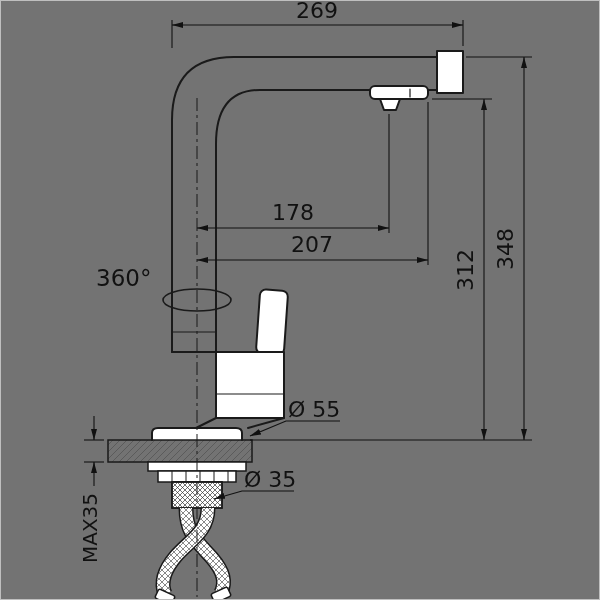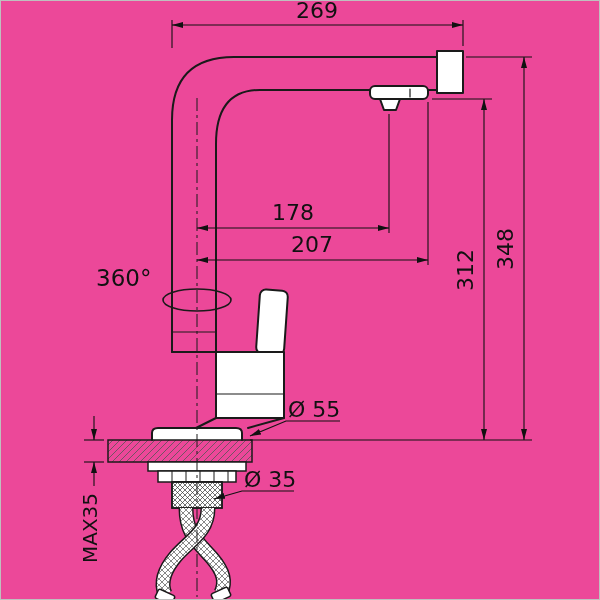--- a/index.html
+++ b/index.html
@@ -1,16 +1,16 @@
 <!DOCTYPE html>
 <html><head>
 <meta charset="utf-8">
 <style>
   html,body{margin:0;padding:0;background:#ffffff;width:600px;height:600px;overflow:hidden;}
-  .stage{position:relative;width:600px;height:600px;background:#ec4899;font-family:"DejaVu Sans","Liberation Sans",sans-serif;text-align:right;}
+  .stage{position:relative;width:600px;height:600px;background:#737373;font-family:"DejaVu Sans","Liberation Sans",sans-serif;text-align:right;}
   .frame{position:absolute;inset:0;border:1px solid #bfbfbf;pointer-events:none;}
   svg{display:block;}
   text{fill:#111;font-family:"DejaVu Sans","Liberation Sans",sans-serif;}
   .dim-text{font-size:22px;}
   .dim-text-small{font-size:20px;}
 </style>
 </head>
 <body>
 
 <div class="stage">

